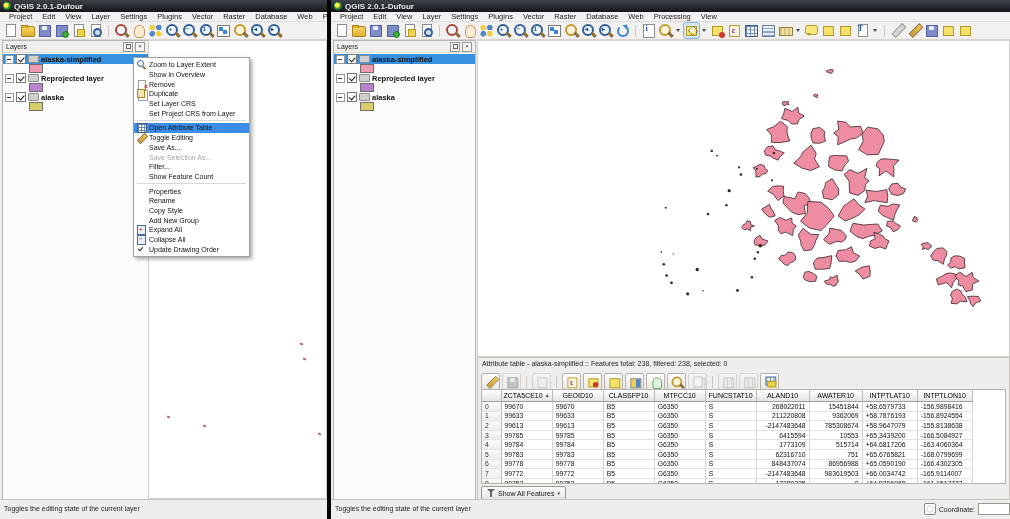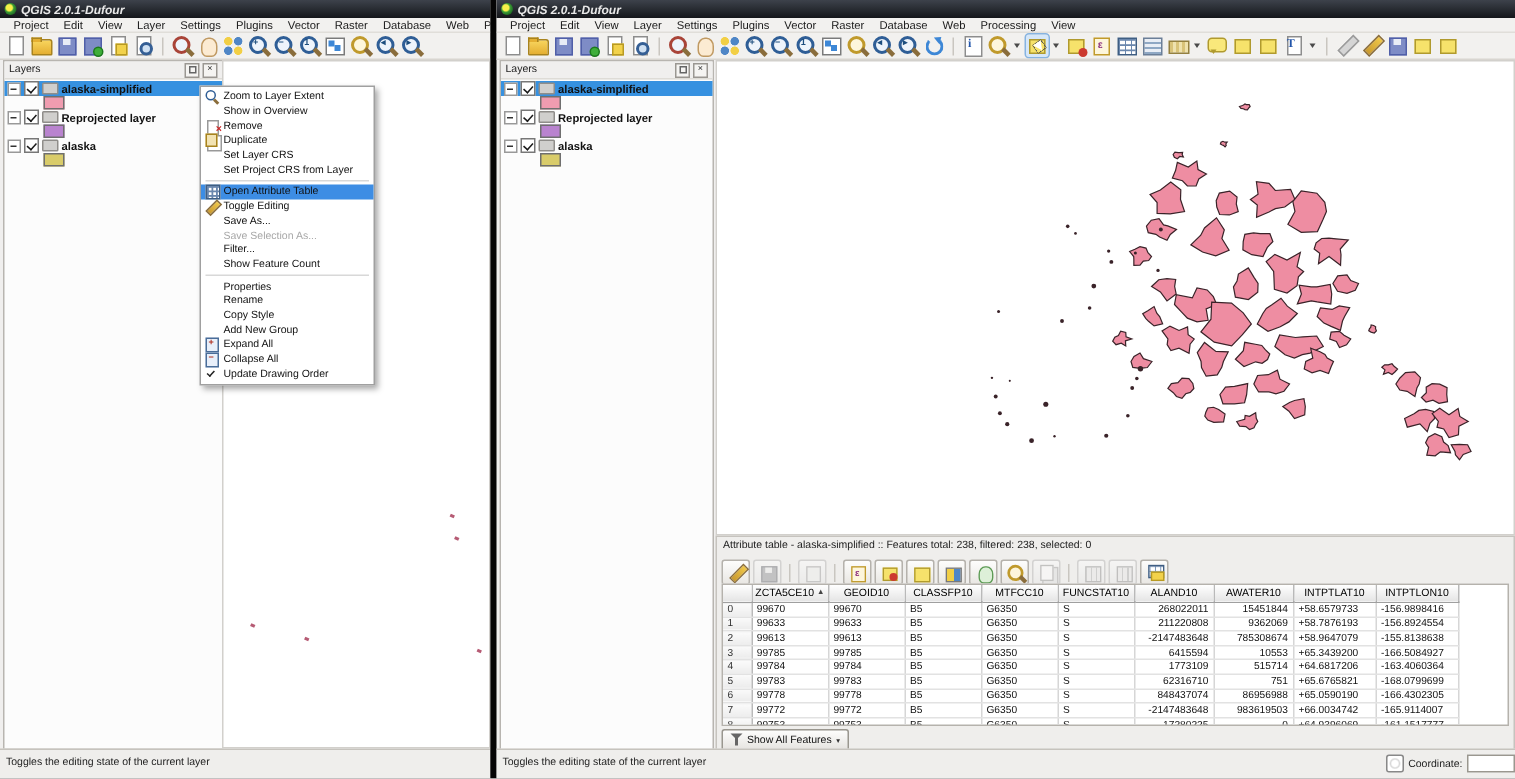--- a/index.html
+++ b/index.html
@@ -3,21 +3,21 @@
 <meta charset="utf-8">
 <style>
   html,body{margin:0;padding:0;font-family:"Liberation Sans",sans-serif;}
   #root{position:relative;width:1010px;height:519px;background:#000;overflow:hidden;font-family:"Liberation Sans",sans-serif;}
   .window{position:absolute;top:0;height:519px;background:#f0efee;overflow:hidden;}
   #win-left{left:0;width:327px;}
   #win-right{left:331px;width:679px;}
   #divider{position:absolute;left:327px;top:0;width:4px;height:519px;background:#050505;}
 
   
-  .titlebar{position:absolute;left:0;top:0;right:0;height:12px;background:linear-gradient(#3d424b,#14161a);display:flex;align-items:center;padding:0 3px;gap:3px;font-style:italic;}
+  .titlebar{position:absolute;left:0;top:0;right:0;height:12px;background:linear-gradient(#3d424b,#14161a);display:flex;align-items:center;padding:0 3px;gap:3px;}
   .title-icon{width:8px;height:8px;border-radius:50%;background:radial-gradient(circle at 40% 40%,#f7ef49 2px,#3c9b35 3px,#1e6b22 5px);flex:none;}
   .title-text{color:#e9e9e9;font-size:8px;font-weight:bold;white-space:nowrap;}
 
   
   .menubar{position:absolute;left:0;top:12px;right:0;height:9px;background:#f2f1ef;display:flex;align-items:center;padding:0 4px;border-bottom:1px solid #e0ded9;}
   .menu-item{font-size:7.5px;color:#1a1a1a;padding:16px 5px;cursor:default;}
 
   
   .toolbar{position:absolute;left:0;top:22px;right:0;height:17px;background:#f2f1ef;border-bottom:1px solid #d8d5d0;display:flex;align-items:center;padding:0 3px;gap:2px;overflow:hidden;}
   .tbico{position:relative;width:15px;height:15px;flex:none;display:inline-block;}

